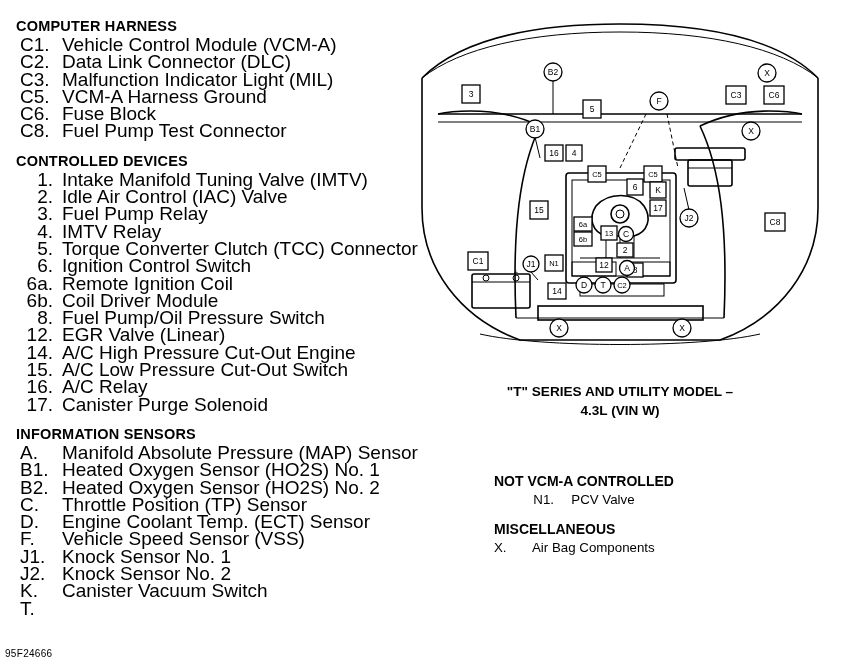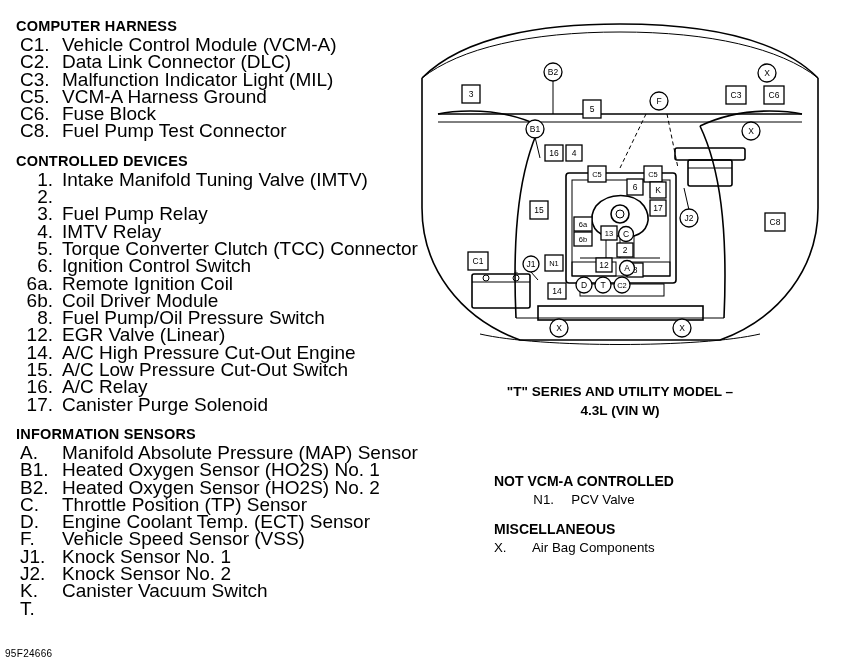--- a/index.html
+++ b/index.html
@@ -162,20 +162,21 @@
     </ul>
 
     <h2 class="spaced">CONTROLLED DEVICES</h2>
     <ul class="legend-list">
       <li class="legend-row">
         <span class="legend-key num">1.</span>
         <span class="legend-label">Intake Manifold Tuning Valve (IMTV)</span>
       </li>
       <li class="legend-row">
         <span class="legend-key num">2.</span>
+        <span class="legend-label">Idle Air Control (IAC) Valve</span>
       </li>
       <li class="legend-row">
         <span class="legend-key num">3.</span>
         <span class="legend-label">Fuel Pump Relay</span>
       </li>
       <li class="legend-row">
         <span class="legend-key num">4.</span>
         <span class="legend-label">IMTV Relay</span>
       </li>
       <li class="legend-row">

